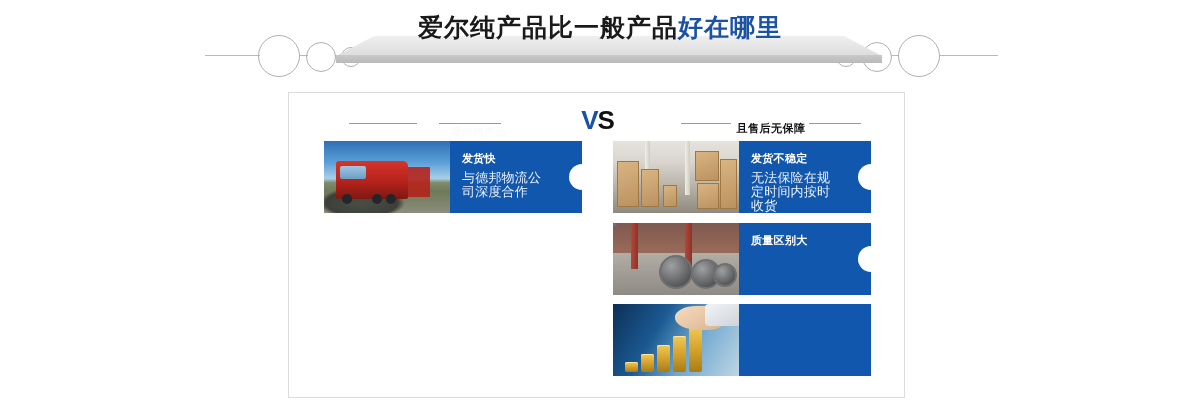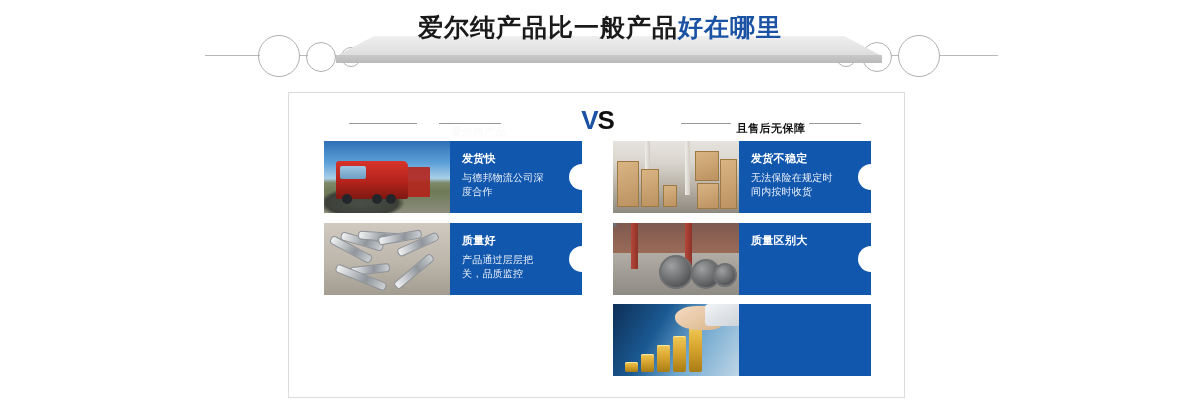--- a/index.html
+++ b/index.html
@@ -105,21 +105,21 @@
   .card .thumb { width:126px; height:72px; flex:0 0 126px; position:relative; overflow:hidden; }
   .card .body {
     flex:1 1 auto; position:relative; background:#1157ad;
     padding:10px 30px 0 12px; color:#fff;
   }
   .card .t {
     font-size:11px; font-weight:bold; line-height:14px; margin-bottom:6px;
     letter-spacing:0.3px;
   }
   .card .d {
-    font-size:10px; line-height:14px; letter-spacing:0.2px; color:#eaf0fa;
+    font-size:13px; line-height:14px; letter-spacing:0.2px; color:#eaf0fa;
   }
   .notch {
     position:absolute; right:-13px; top:50%; transform:translateY(-50%);
     width:26px; height:26px; border-radius:50%; background:#fff;
   }
 
   
   .img-truck {
     background:
       radial-gradient(ellipse 60px 22px at 30% 86%, #4a4f46 0%, #3c4038 60%, rgba(60,64,56,0) 72%),
@@ -338,37 +338,20 @@
           </div>
           <div class="body">
             <div class="t">发货不稳定</div>
             <div class="d">无法保险在规定时间内按时收货</div>
             <div class="notch"></div>
           </div>
         </div>
       </div>
 
       <div class="row row-1">
-        <div class="card card-left">
-          <div class="thumb img-steel">
-            <i></i>
-              <i></i>
-              <i></i>
-              <i></i>
-              <i></i>
-              <i></i>
-              <i></i>
-              <i></i>
-          </div>
-          <div class="body">
-            <div class="t">质量好</div>
-            <div class="d">产品通过层层把关，品质监控</div>
-            <div class="notch"></div>
-          </div>
-        </div>
         <div class="card card-right">
           <div class="thumb img-pipes">
             <div class="frame"></div>
             <i></i>
               <i></i>
               <i></i>
               <i></i>
           </div>
           <div class="body">
             <div class="t">质量区别大</div>

